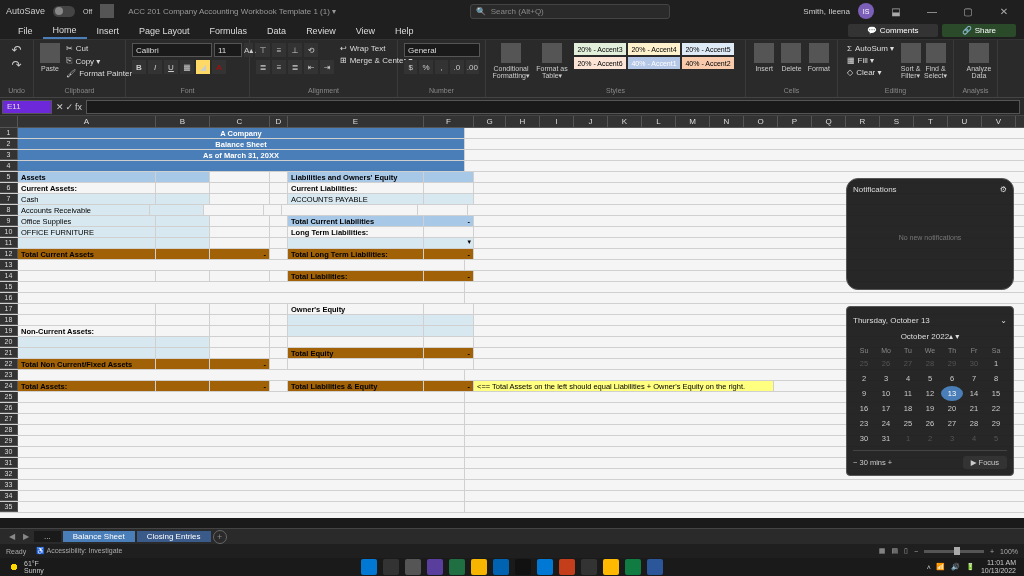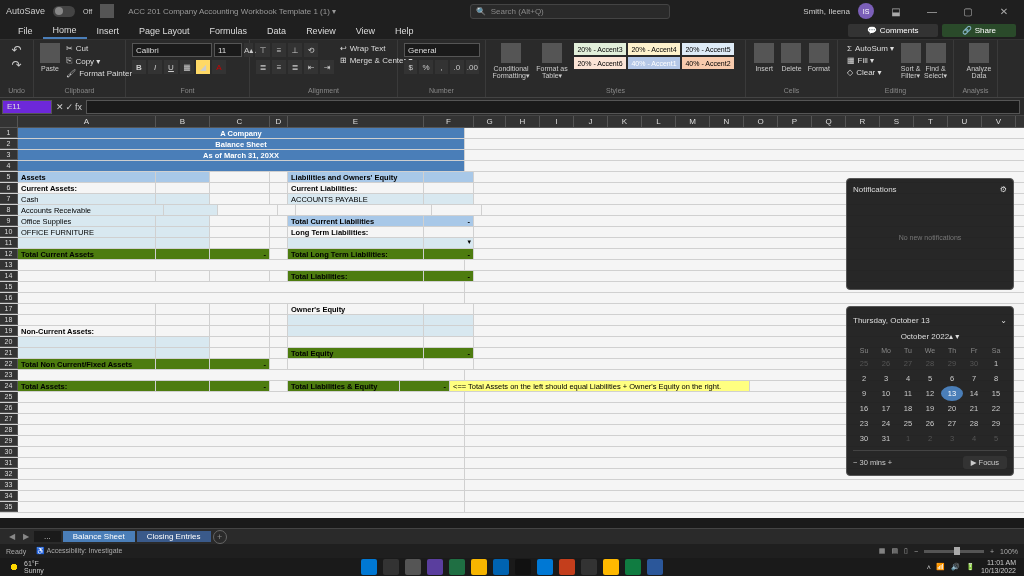--- a/index.html
+++ b/index.html
@@ -58,42 +58,42 @@
 
 
 .grid { position: relative; background: #f5f5f5; height: 390px; overflow: hidden; }
 .row { display: flex; height: 11px; border-bottom: 1px solid #d0d0d0; }
 .row-h { width: 18px; background: #333; color: #ddd; font-size: 7px; display: flex; align-items: center; justify-content: center; border-right: 1px solid #555; border-bottom: 1px solid #555; }
 .cell { border-right: 1px solid #d0d0d0; font-size: 7.5px; color: #000; padding: 0 3px; display: flex; align-items: center; overflow: hidden; white-space: nowrap; }
 .hdr-blue { background: #4a7eb8; color: #fff; font-weight: bold; justify-content: center; }
 .hdr-blue-left { background: #4a7eb8; color: #fff; font-weight: bold; }
 .section-h { background: #a8c8e8; color: #000; font-weight: bold; }
 .sub-l { background: #d8e8f0; }
-.total-row { background: #4d7c0f; font-weight: bold; }
+.total-row { background: #a16207; font-weight: bold; }
 .first-col-title { width: 447px; }
 .note { background: #ffff80; font-size: 7.5px; }
 .val-right { justify-content: flex-end; }
 
 
 .sheet-tabs { position: absolute; bottom: 32px; left: 0; right: 0; height: 16px; background: #2a2a2a; display: flex; align-items: center; padding: 0 6px; gap: 2px; border-top: 1px solid #444; }
 .nav-arrow { width: 12px; font-size: 8px; color: #888; text-align: center; }
 .sheet-tab { padding: 1px 10px; font-size: 8px; background: #1a1a1a; color: #ddd; }
 .sheet-tab.active { background: #4a7eb8; color: #fff; }
 .sheet-tab.blue2 { background: #3a5a8a; color: #fff; }
 .add-sheet { width: 14px; height: 14px; border: 1px solid #666; border-radius: 50%; display: flex; align-items: center; justify-content: center; font-size: 9px; color: #888; }
 .tabs-right { margin-left: auto; display: flex; align-items: center; gap: 4px; }
 
 
 .status-bar { position: absolute; bottom: 18px; left: 0; right: 0; height: 14px; background: #1f1f1f; display: flex; align-items: center; padding: 0 6px; font-size: 7px; color: #aaa; gap: 10px; }
 .status-right { margin-left: auto; display: flex; gap: 6px; align-items: center; }
 .zoom-slider { width: 60px; height: 3px; background: #555; position: relative; }
 .zoom-slider::after { content: ''; position: absolute; width: 6px; height: 8px; background: #aaa; top: -2.5px; left: 50%; }
 
 
-.notif-panel { position: absolute; right: 10px; top: 178px; width: 168px; height: 112px; background: rgba(30,30,30,0.96); border: 1px solid #555; border-radius: 4px; padding: 6px; }
+.notif-panel { position: absolute; right: 10px; top: 178px; width: 168px; height: 112px; background: rgba(30,30,30,0.96); border: 1px solid #555; border-radius: 12px; padding: 6px; }
 .notif-title { font-size: 8px; color: #ddd; display: flex; justify-content: space-between; }
 .notif-empty { font-size: 7px; color: #777; text-align: center; margin-top: 40px; }
 
 .cal-panel { position: absolute; right: 10px; top: 306px; width: 168px; background: rgba(30,30,30,0.96); border: 1px solid #555; border-radius: 4px; padding: 6px; }
 .cal-date-top { font-size: 8px; color: #ddd; padding: 3px 0; display: flex; justify-content: space-between; }
 .cal-month { font-size: 8px; color: #ddd; padding: 4px 0; display: flex; justify-content: center; }
 .cal-grid { display: grid; grid-template-columns: repeat(7, 1fr); gap: 0; }
 .cal-dow { font-size: 7px; color: #888; text-align: center; padding: 2px 0; }
 .cal-day { font-size: 7.5px; color: #ccc; text-align: center; padding: 3px 0; }
 .cal-day.dim { color: #555; }
@@ -409,21 +409,21 @@
       <div class="row-h">7</div>
       <div class="cell sub-l" style="width:138px">Cash</div>
       <div class="cell sub-l" style="width:54px"></div>
       <div class="cell " style="width:60px"></div>
       <div class="cell " style="width:18px"></div>
       <div class="cell sub-l" style="width:136px">ACCOUNTS PAYABLE</div>
       <div class="cell sub-l" style="width:50px"></div>
     </div>
     <div class="row">
       <div class="row-h">8</div>
-      <div class="cell sub-l" style="width:146px">Accounts Receivable</div>
+      <div class="cell sub-l" style="width:132px">Accounts Receivable</div>
       <div class="cell sub-l" style="width:54px"></div>
       <div class="cell " style="width:60px"></div>
       <div class="cell " style="width:18px"></div>
       <div class="cell " style="width:136px"></div>
       <div class="cell " style="width:50px"></div>
     </div>
     <div class="row">
       <div class="row-h">9</div>
       <div class="cell sub-l" style="width:138px">Office Supplies</div>
       <div class="cell sub-l" style="width:54px"></div>
@@ -545,21 +545,21 @@
     <div class="row">
       <div class="row-h">23</div>
       <div class="cell " style="width:447px"></div>
     </div>
     <div class="row">
       <div class="row-h">24</div>
       <div class="cell total-row" style="width:138px">Total Assets:</div>
       <div class="cell total-row" style="width:54px"></div>
       <div class="cell total-row val-right" style="width:60px">-</div>
       <div class="cell " style="width:18px"></div>
-      <div class="cell total-row" style="width:112px">Total Liabilities &amp; Equity</div>
+      <div class="cell total-row" style="width:136px">Total Liabilities &amp; Equity</div>
       <div class="cell total-row val-right" style="width:50px">-</div>
       <div class="cell note" style="width:300px;">&lt;== Total Assets on the left should equal Liabilities + Owner's Equity on the right.</div>
     </div>
     <div class="row">
       <div class="row-h">25</div>
       <div class="cell " style="width:447px"></div>
     </div>
     <div class="row">
       <div class="row-h">26</div>
       <div class="cell " style="width:447px"></div>

